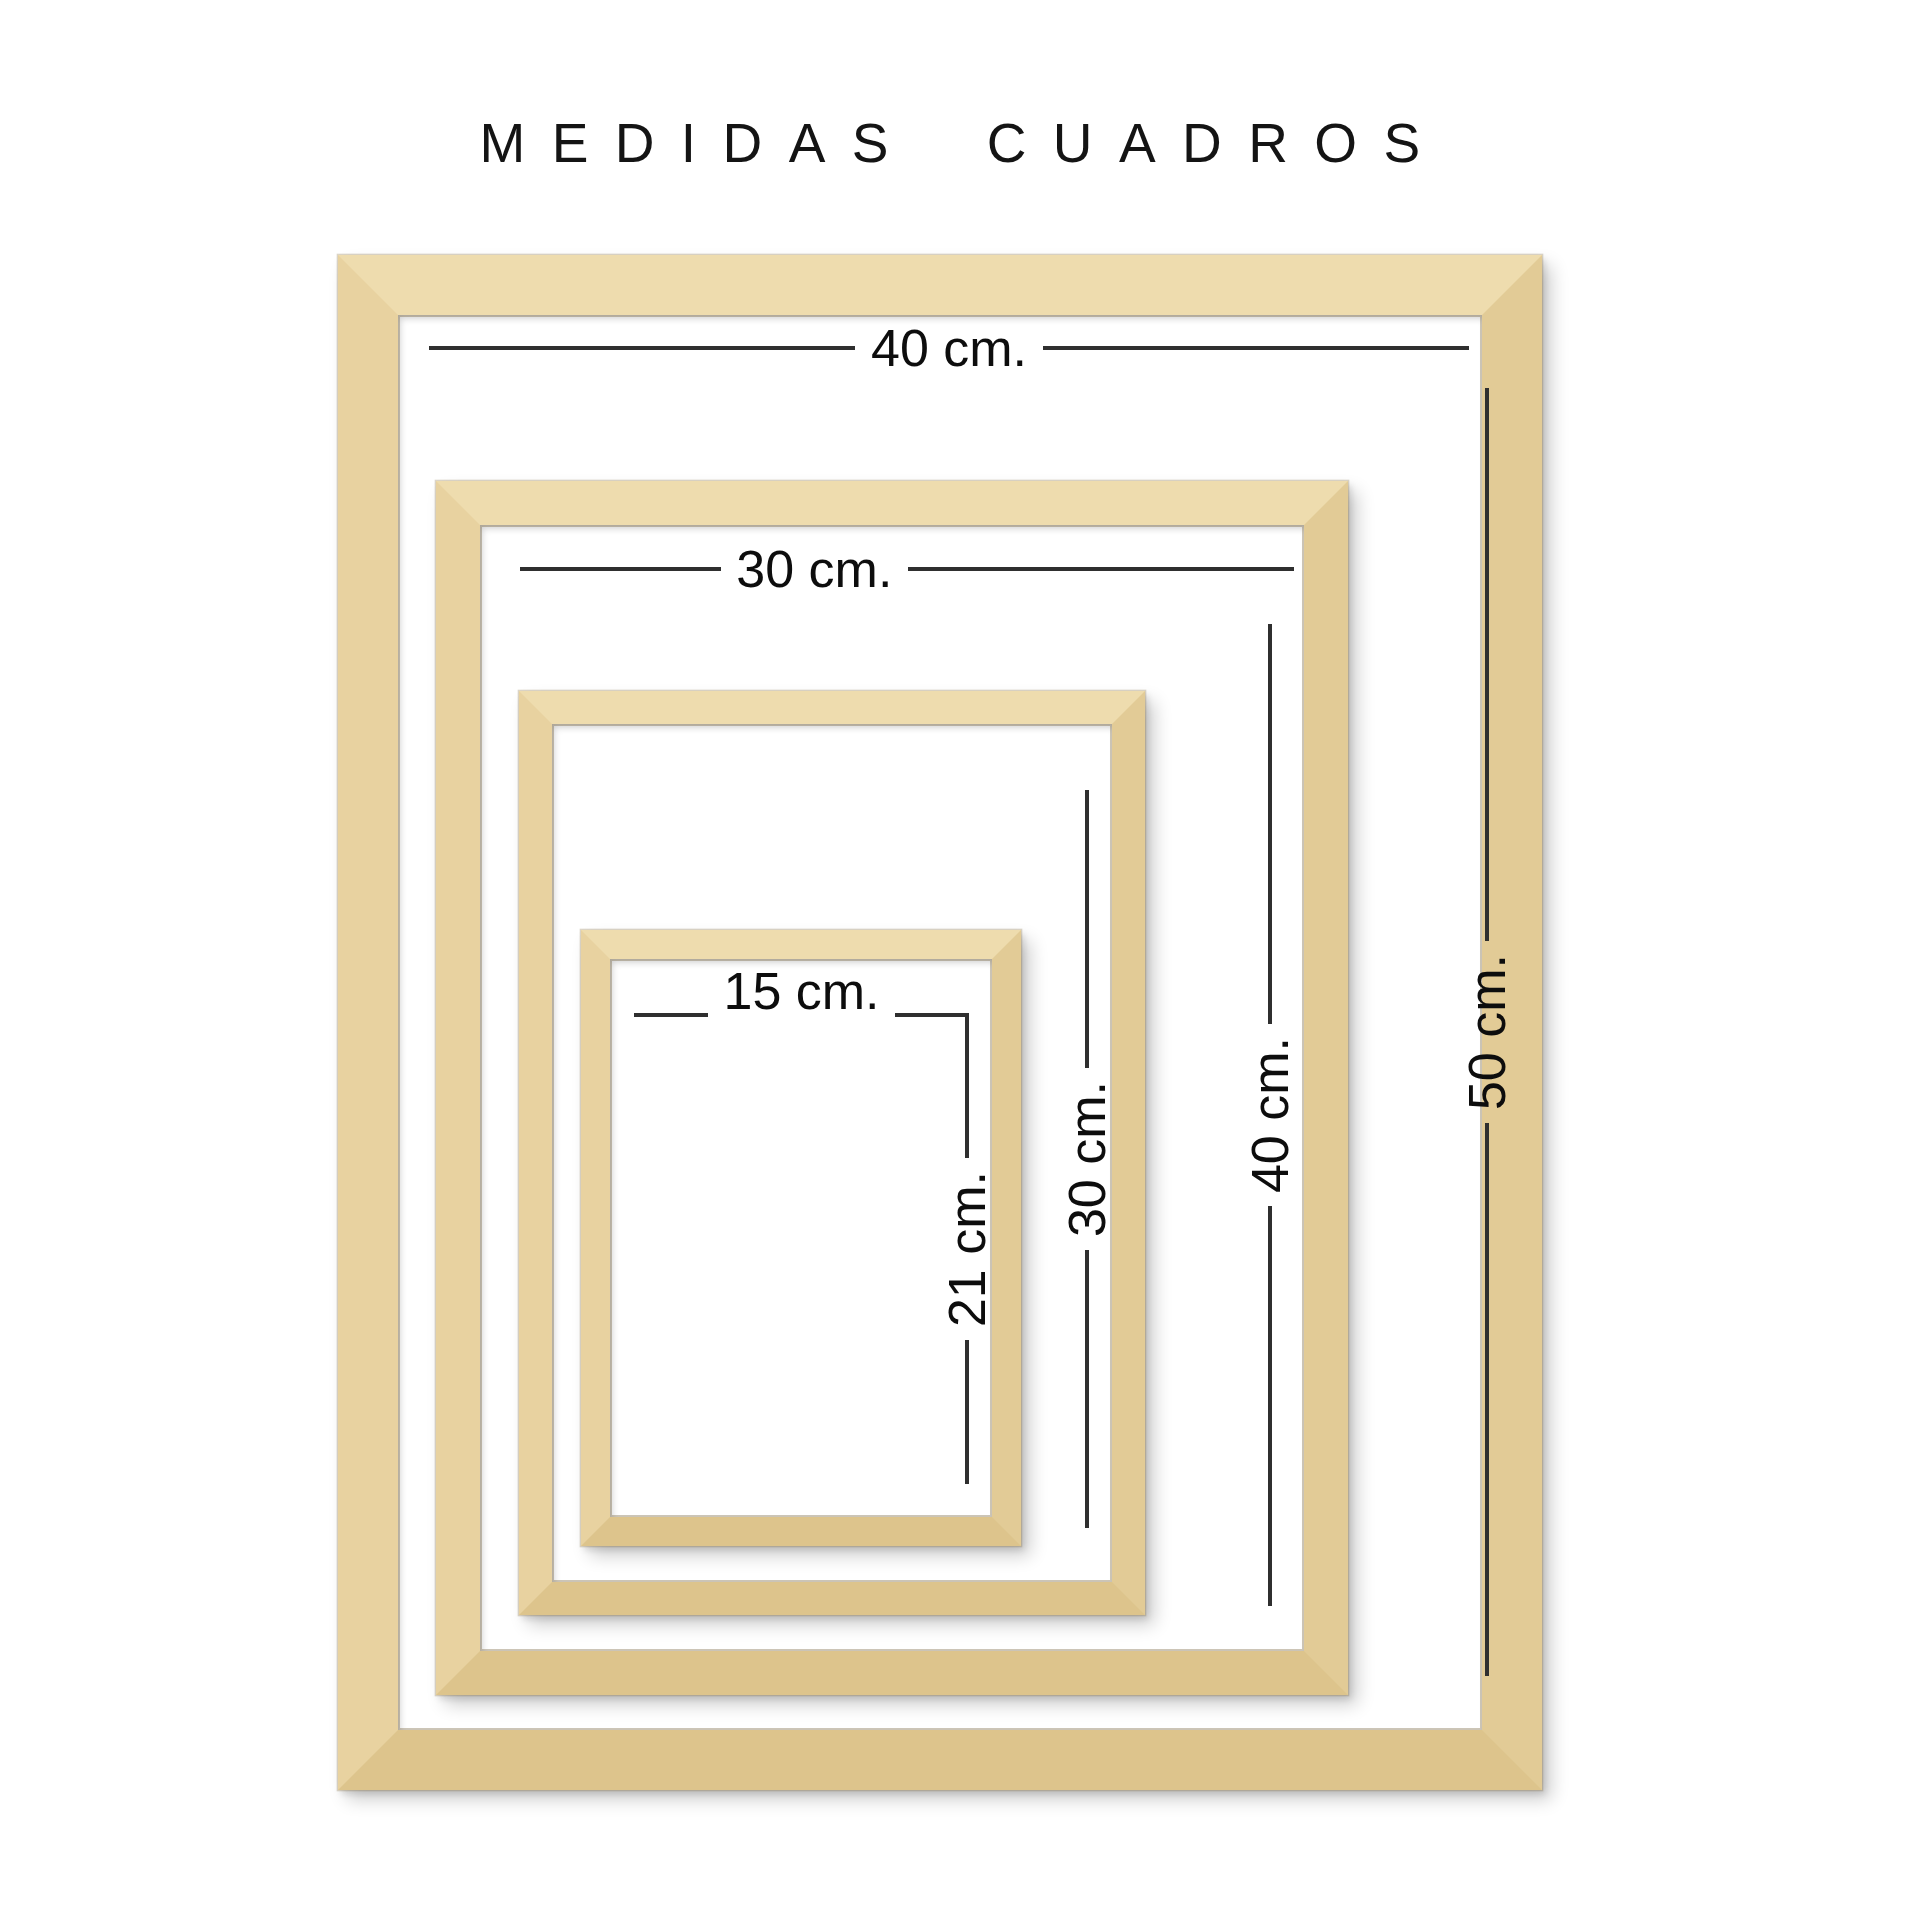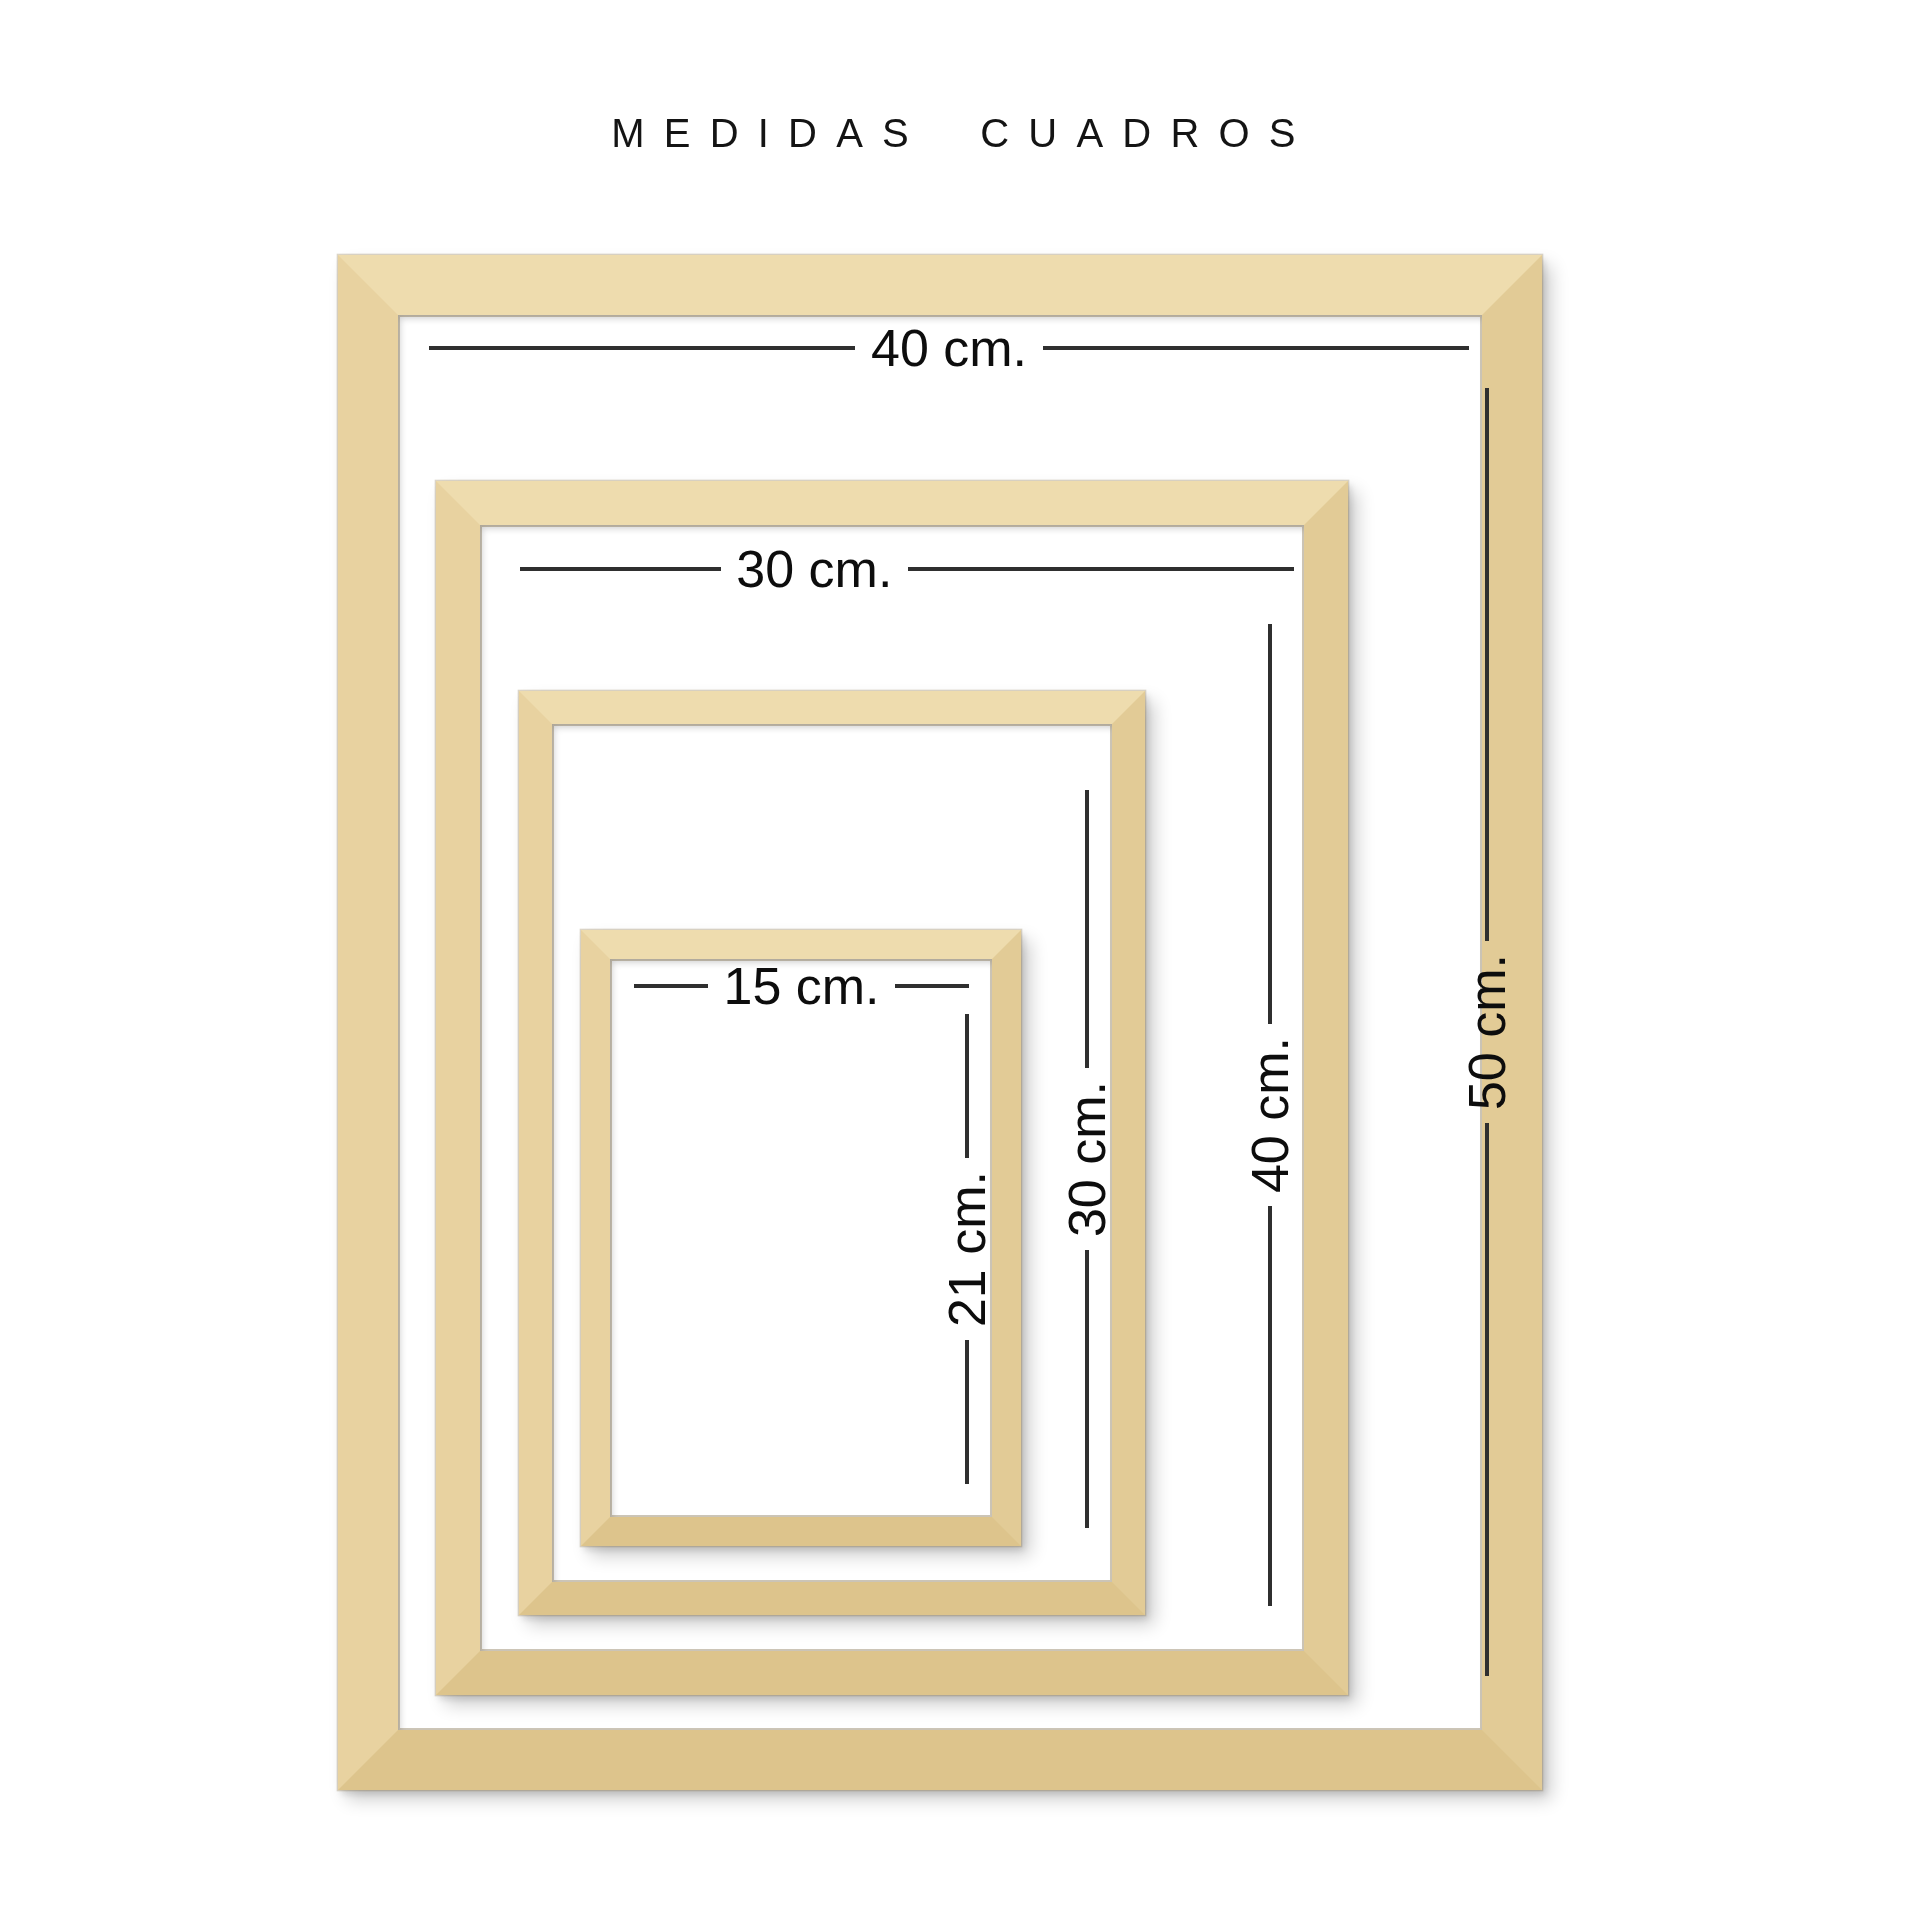--- a/index.html
+++ b/index.html
@@ -7,21 +7,21 @@
     position:relative;
     width:1926px;height:1926px;
     background:#ffffff;
     overflow:hidden;
     font-family:"Liberation Sans", sans-serif;
   }
   .title{
     position:absolute;
     left:0;top:111px;width:100%;
     text-align:center;
-    font-size:40px;
+    font-size:55px;
     font-weight:400;
     color:#141414;
     letter-spacing:0.48em;
     word-spacing:0.55em;
     white-space:nowrap;
   }
   
   .frame{
     position:absolute;
     box-sizing:border-box;
@@ -60,21 +60,21 @@
     margin:0 15.6px;
     font-size:52px;
     color:#0d0d0d;
     white-space:nowrap;
     line-height:1;
   }
   .hdim-1{left:429px;top:317px;width:1040px;}
   .hdim-2{left:520px;top:538px;width:774px;}
   .hdim-2 .seg:first-child{flex:0.52;}
   .hdim-3{left:585px;top:734px;width:494px;}
-  .hdim-4{left:634px;top:955px;width:335px;}
+  .hdim-4{left:634px;top:955px;width:335px;align-items:flex-end;}
 
   
   .vdim{
     position:absolute;
     display:flex;
     flex-direction:column;
     align-items:center;
     width:62px;
   }
   .vdim .seg{

